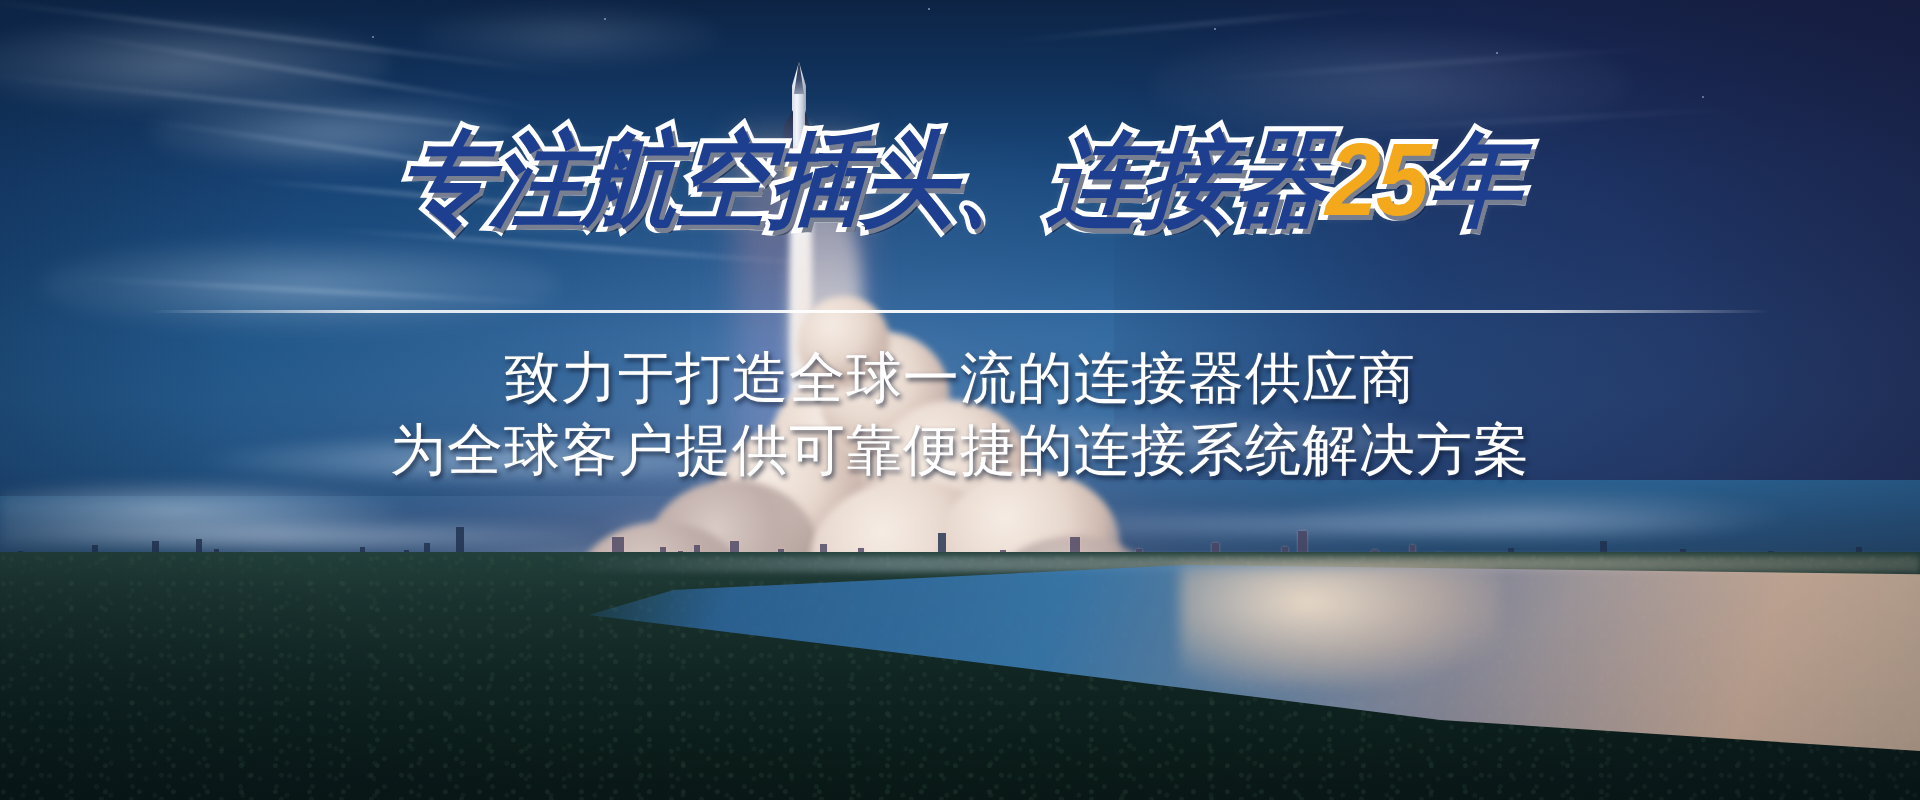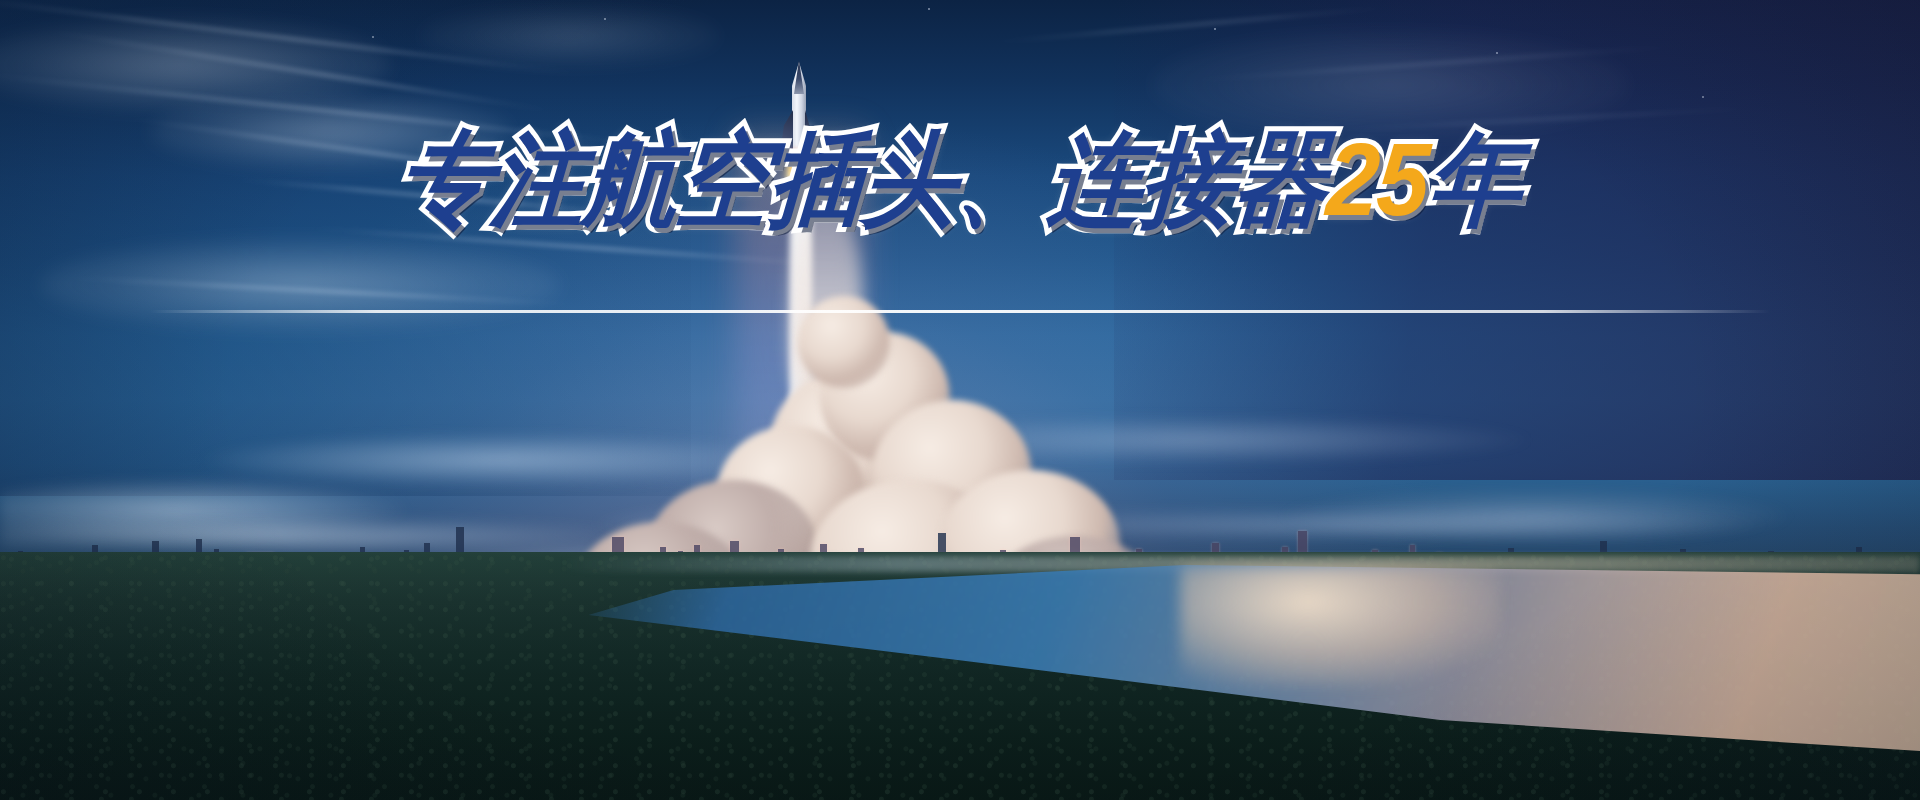--- a/index.html
+++ b/index.html
@@ -410,16 +410,18 @@
   <div class="vignette"></div>
 
   <div class="copy">
 
     <div class="headline">
       <span class="seg blue">专注航空插头、连接器</span><span class="seg gold">25</span><span class="seg blue2">年</span>
     </div>
 
     <div class="divider"></div>
 
+    <div class="sub l1">致力于打造全球一流的连接器供应商</div>
+    <div class="sub l2">为全球客户提供可靠便捷的连接系统解决方案</div>
 
   </div>
 
 </div>
 
 </body></html>

